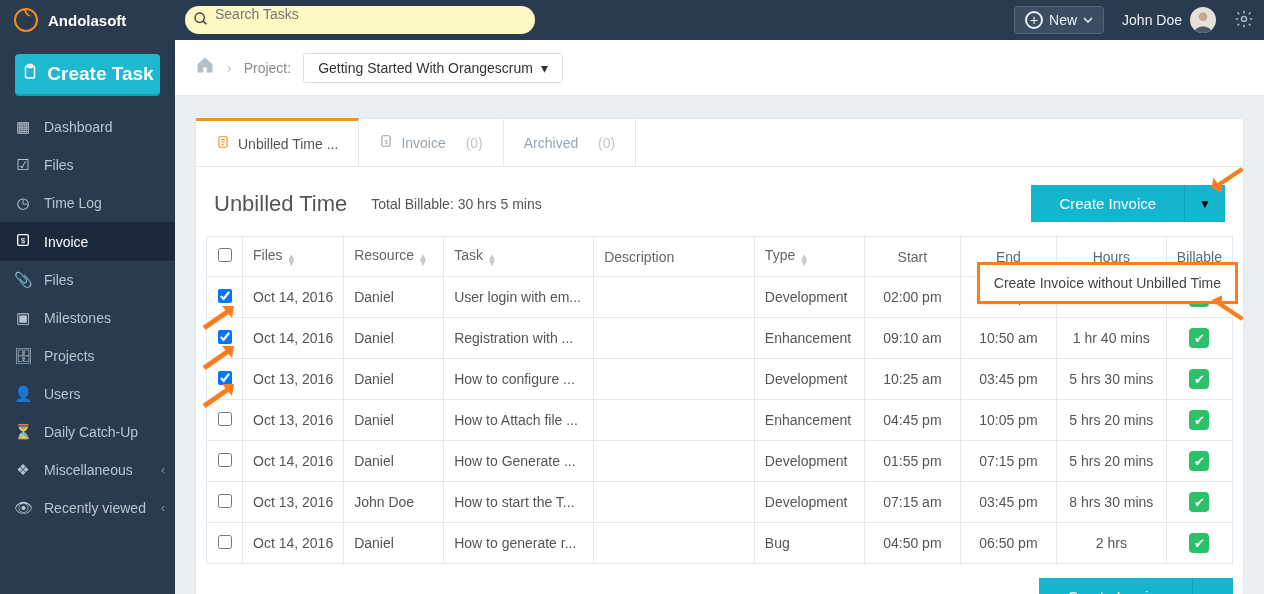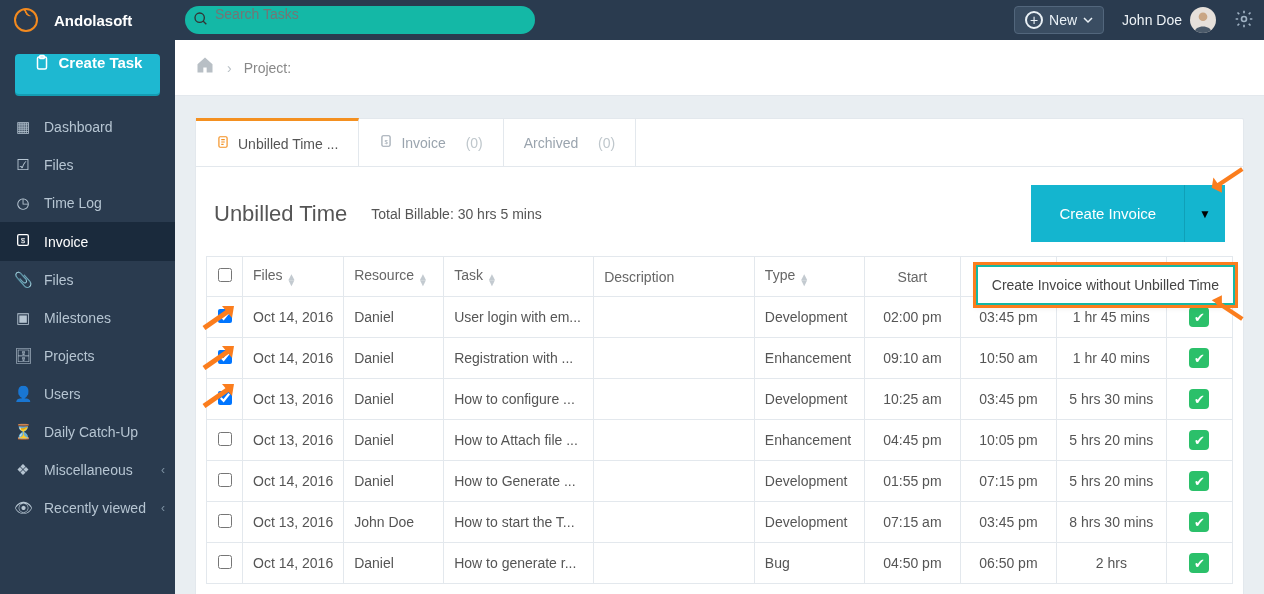--- a/index.html
+++ b/index.html
@@ -1,38 +1,38 @@
 <!DOCTYPE html>
 <html><head>
 <meta charset="utf-8">
 <style>
   * { box-sizing: border-box; margin: 0; padding: 0; }
   html, body { width: 1264px; height: 594px; font-family: Arial, Helvetica, sans-serif; font-size: 14px; color: #555; overflow: hidden; }
   body { background: #e9eef2; }
 
   
   .topbar { position: relative; height: 40px; background: #2a3b4f; display: flex; align-items: center; padding: 0 10px 0 0; }
-  .brand-cell { width: 175px; display: flex; align-items: center; gap: 16px; padding-left: 14px; color: #fff; font-weight: bold; font-size: 15px; }
+  .brand-cell { width: 175px; display: flex; align-items: center; gap: 10px; padding-left: 14px; color: #fff; font-weight: bold; font-size: 15px; }
   .brand-cell .logo { width: 24px; height: 24px; border-radius: 50%; border: 2px solid #f38a1f; position: relative; }
   .brand-cell .logo::before { content:""; position:absolute; width:6px; height:10px; border-left:2px solid #f38a1f; border-radius: 0 0 0 6px; top:-3px; left:9px; transform:rotate(-25deg); }
   .search-wrap { flex: 0 0 auto; margin-left: 10px; }
-  .search-input { width: 350px; height: 28px; border-radius: 14px; background: #14b8a6; border: none; padding: 0 12px 12px 30px; font-size: 14px; color: #333; }
+  .search-input { width: 350px; height: 28px; border-radius: 14px; background: #fef9c3; border: none; padding: 0 12px 12px 30px; font-size: 14px; color: #333; }
   .search-wrap { position: relative; }
   .search-wrap .sicon { position:absolute; left:8px; top:5px; color:#333; }
   .topbar-right { margin-left: auto; display: flex; align-items: center; gap: 18px; color: #eef3f7; }
   .new-btn { display:flex; align-items:center; gap:6px; background:#3a4d62; border:1px solid #52667c; border-radius:4px; padding:4px 10px; color:#eaf1f6; cursor:pointer; }
   .new-btn .plus { border:2px solid #eaf1f6; border-radius:50%; width:18px; height:18px; display:flex; align-items:center; justify-content:center; font-size:14px; line-height:1; }
   .user-area { display:flex; align-items:center; gap:8px; }
   .avatar { width:26px; height:26px; border-radius:50%; background:#e6e0da; display:flex; align-items:center; justify-content:center; overflow:hidden; }
   .avatar svg { width:26px; height:26px; }
   .gear-icon { color:#9fb1c2; }
 
   
   .sidebar { position: fixed; top: 40px; left: 0; bottom: 0; width: 175px; background: #2a3b4f; color: #cbd8e3; }
-  .create-task-btn { margin: 14px auto; width: 145px; height: 40px; background: #1eb8d1; color:#fff; border:none; border-radius:4px; box-shadow:0 2px 0 #149db3; display:flex; align-items:flex-start; justify-content:center; gap:8px; font-weight:bold; font-size:15px; cursor:pointer; }
+  .create-task-btn { margin: 14px auto; width: 145px; height: 40px; background: #1eb8d1; color:#fff; border:none; border-radius:4px; box-shadow:0 2px 0 #149db3; display:flex; align-items:center; justify-content:center; gap:8px; font-weight:bold; font-size:19px; cursor:pointer; }
   .side-list { list-style:none; }
   .side-list li { display:flex; align-items:center; gap:12px; padding:10px 14px; color:#b6c5d2; cursor:pointer; position:relative; }
   .side-list li .chev { position:absolute; right:10px; color:#7e92a3; font-size:12px; }
   .side-list li.active { background:#1a2a3c; color:#ffffff; }
   .side-list li .icon-slot { width:18px; text-align:center; color:inherit; font-size:15px; }
 
   
   .main { position: absolute; top: 40px; left: 175px; right: 0; bottom: 0; overflow: hidden; }
   .breadcrumb-bar { background:#fff; height:56px; border-bottom:1px solid #e3e8ed; display:flex; align-items:center; padding:0 20px; gap:12px; }
   .breadcrumb-bar .home-icon { color:#b8bfc5; font-size:20px; }
@@ -46,23 +46,23 @@
   .tab { display:flex; align-items:center; gap:8px; padding:0 20px; border-right:1px solid #e3e8ed; color:#9aa4ae; cursor:pointer; }
   .tab.active { color:#555; border-top:3px solid #f49020; margin-top:-1px; background:#fff; }
   .tab .count { color:#bfc7cc; }
   .tabs-row .spacer { flex:1; }
   .manage-cust { display:flex; align-items:center; padding:0 18px; border-left:1px solid #e3e8ed; color:#8a949d; cursor:pointer; }
 
   .section-head { display:flex; align-items:center; padding:18px 18px 14px 18px; gap:24px; }
   .section-head h2 { font-size:22px; font-weight:normal; color:#555; }
   .section-head .total { color:#555; font-size:14px; }
   .section-head .right { margin-left:auto; display:flex; }
-  .ci-btn { background:#14b5cf; color:#fff; border:none; padding:20px 28px; font-size:15px; cursor:pointer; }
+  .ci-btn { background:#14b5cf; color:#fff; border:none; padding:10px 28px; font-size:15px; cursor:pointer; }
   .ci-drop { background:#14b5cf; color:#000; border:none; border-left:1px solid #0fa0b8; padding:10px 14px; cursor:pointer; font-size:12px; }
-  .dropdown-panel { position:absolute; background:#fff; border:3px solid #14b8a6; padding:10px 14px; right:28px; top:224px; box-shadow:0 2px 6px rgba(0,0,0,0.08); color:#444; cursor:pointer; z-index:5; }
+  .dropdown-panel { position:absolute; background:#fff; border:1px solid #14b8a6; padding:10px 14px; right:28px; top:224px; box-shadow:0 2px 6px rgba(0,0,0,0.08); color:#444; cursor:pointer; z-index:5; }
   .dropdown-panel.highlight { outline:3px solid #fb7d1d; outline-offset:-1px; }
 
   
   .tbl { width:calc(100% - 20px); margin:0 10px 14px 10px; border-collapse:collapse; }
   .tbl th, .tbl td { border:1px solid #e3e8ed; padding:10px 10px; text-align:left; font-weight:normal; color:#555; white-space:nowrap; }
   .tbl th { color:#666; background:#fff; position:relative; }
   .sort-ic { color:#c3cad0; font-size:10px; margin-left:4px; display:inline-flex; flex-direction:column; line-height:6px; }
   .tbl tr { height:40px; }
   .center { text-align:center !important;margin-left:28px; }
   .chk { width:14px; height:14px; }
@@ -184,20 +184,24 @@
 
 <div class="main">
   <div class="breadcrumb-bar">
     <span class="home-icon">
       <svg width="20" height="20" viewBox="0 0 24 24" fill="#b8bfc5">
           <path d="M3 11 L12 3 L21 11 V21 H14 V15 H10 V21 H3 Z"></path>
         </svg>
     </span>
     <span class="sep">›</span>
     <span class="label">Project:</span>
+    <div class="project-selector">
+      <span>Getting Started With Orangescrum</span>
+      <span>▾</span>
+    </div>
   </div>
 
   <div class="card">
     <div class="tabs-row">
       <div class="tab active">
         <span><svg width="14" height="14" viewBox="0 0 24 24" fill="none" stroke="#f49020" stroke-width="2">
               <rect x="5" y="3" width="14" height="18" rx="2"></rect>
               <path d="M9 8h6M9 12h6M9 16h4"></path>
             </svg></span>
         <span>Unbilled Time ...</span>

